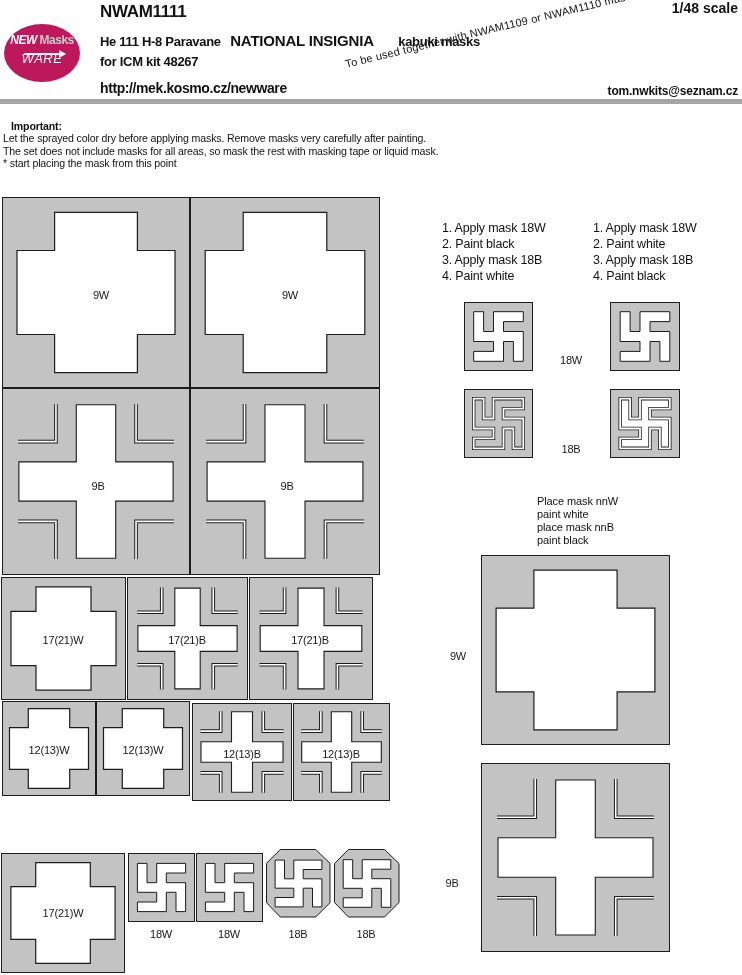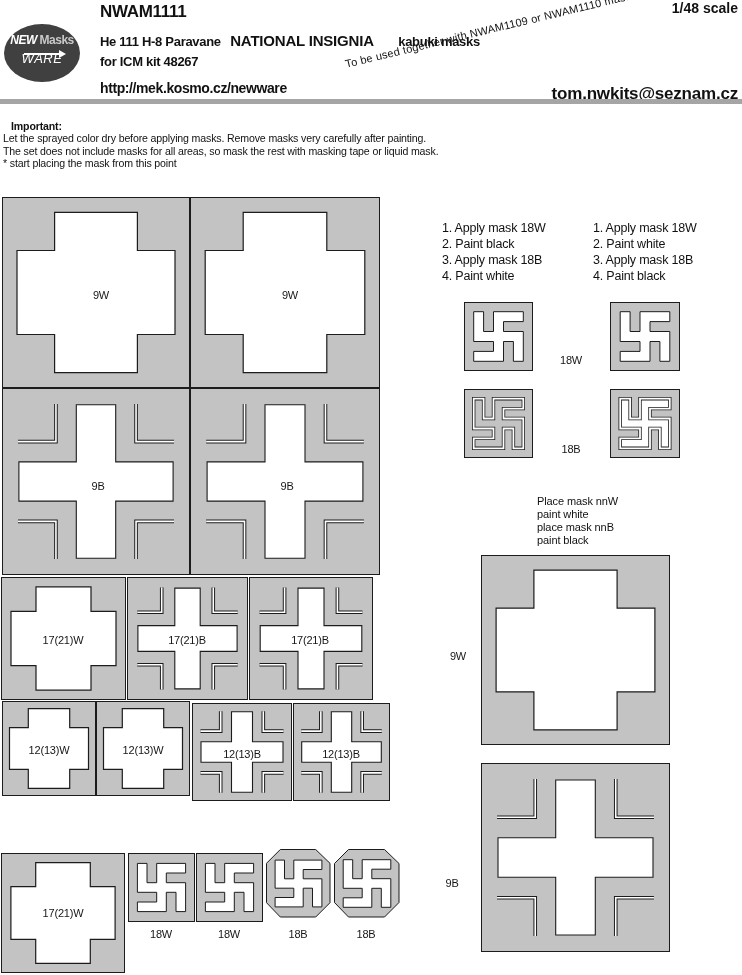--- a/index.html
+++ b/index.html
@@ -1,36 +1,36 @@
 <!DOCTYPE html>
 <html><head>
 <meta charset="utf-8">
 <style>
   html,body{margin:0;padding:0;background:#fff;}
   .sheet{position:relative;width:742px;height:975px;background:#fff;overflow:hidden;
          font-family:"Liberation Sans", sans-serif;color:#111;}
   .abs{position:absolute;}
   
-  .logo{position:absolute;left:4px;top:24px;width:76px;height:58px;background:#404040;
+  .logo{position:absolute;left:4px;top:24px;width:76px;height:58px;background:#be185d;
         border-radius:50%;text-align:center;}
   .logo .l1{margin-top:9px;font-style:italic;font-weight:bold;font-size:12px;color:#fff;letter-spacing:-0.5px;}
   .logo .l1 .masks{color:#c9c9c9;font-style:normal;}
   .logo .l2{font-style:italic;font-weight:normal;font-size:13px;color:#fff;letter-spacing:0.5px;margin-top:4px;}
   .logo-arrow{position:absolute;left:20px;top:29px;width:36px;height:2px;background:#fff;}
   .logo-arrow:after{content:"";position:absolute;right:-6px;top:-3px;border-left:7px solid #fff;
         border-top:4px solid transparent;border-bottom:4px solid transparent;}
   .code{left:100px;top:2px;font-size:17px;font-weight:bold;letter-spacing:-0.3px;}
   .titleline{left:100px;top:32px;white-space:nowrap;}
   .t-plane{font-size:13px;font-weight:bold;letter-spacing:-0.3px;}
   .t-main{font-size:15px;font-weight:bold;letter-spacing:-0.2px;margin-left:5px;}
   .t-suffix{font-size:13px;font-weight:bold;margin-left:20px;letter-spacing:-0.3px;}
   .subtitle{left:100px;top:54px;font-size:13px;font-weight:bold;letter-spacing:-0.3px;}
   .url{left:100px;top:80px;font-size:14px;font-weight:bold;letter-spacing:-0.4px;}
   .scale{right:4px;top:0;font-size:14px;font-weight:bold;}
-  .email{right:4px;top:84px;font-size:17px;font-weight:bold;letter-spacing:-0.2px;text-align:right;}
+  .email{right:4px;top:84px;font-size:12px;font-weight:bold;letter-spacing:-0.2px;text-align:right;}
   .rot-note{left:344px;top:58px;font-size:11px;letter-spacing:0.2px;transform:rotate(-13.5deg);
             transform-origin:0 0;white-space:nowrap;}
   .divider{left:0;top:99px;width:742px;height:5px;background:#a5a5a5;}
   
   .important{left:3px;top:120px;font-size:10.6px;line-height:12.3px;letter-spacing:-0.15px;white-space:nowrap;}
   .important .hd{font-weight:bold;margin-left:8px;}
   
   .ilist{font-size:12.5px;line-height:16px;letter-spacing:-0.2px;white-space:nowrap;}
   .ilist div{margin:0;}
   #instr-left{left:442px;top:220px;}

